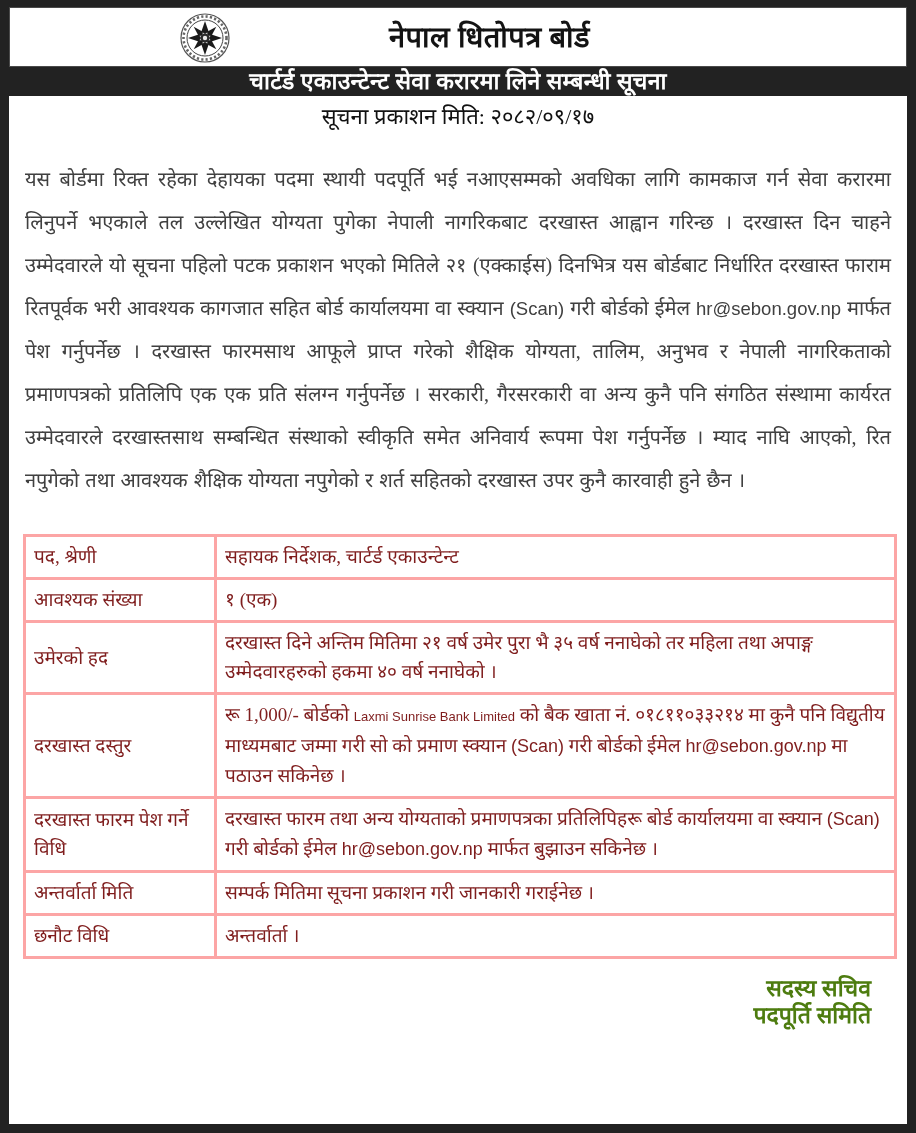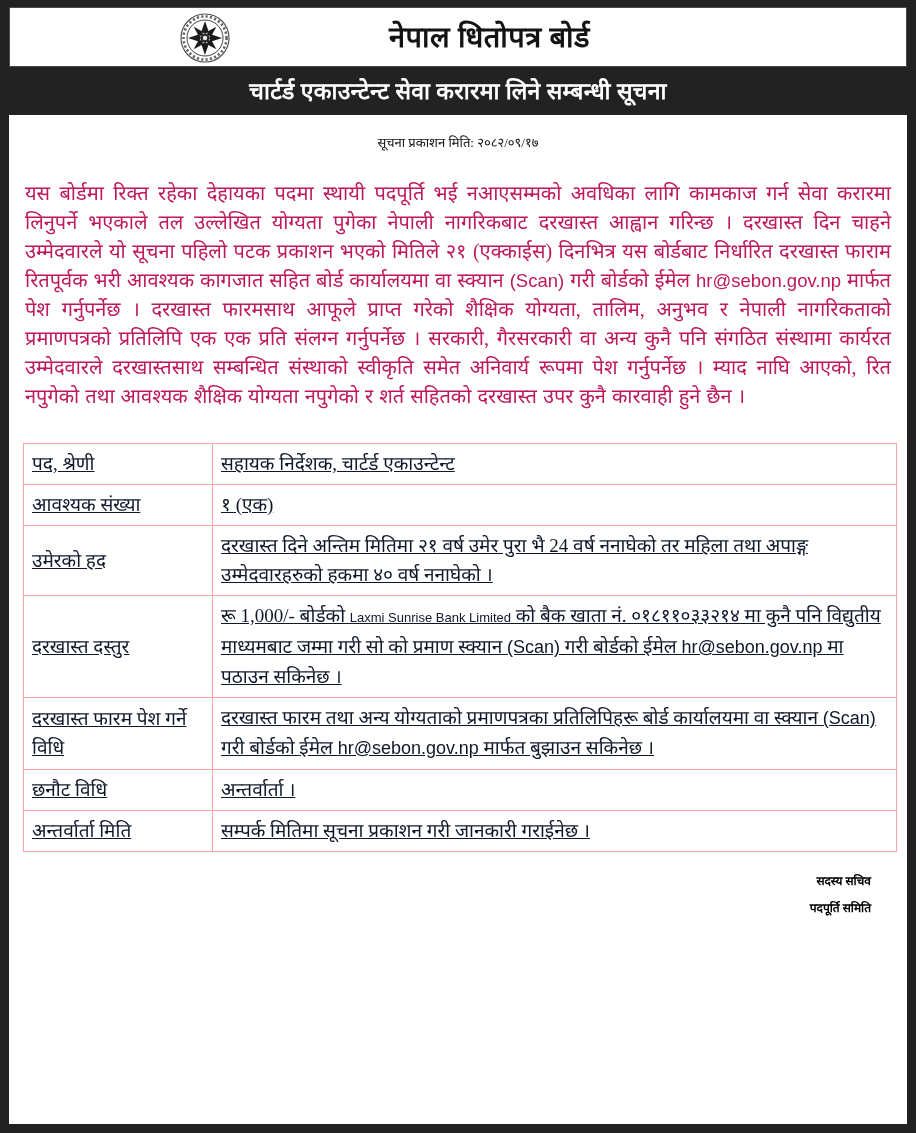--- a/index.html
+++ b/index.html
@@ -64,75 +64,74 @@
     font-weight: bold;
     letter-spacing: 0.5px;
     color: #131313;
     line-height: 1;
     padding-left: 30px;
   }
 
   
   .subtitle-band {
     background: #222222;
-    height: 48px;
+    height: 29px;
     display: flex;
     align-items: center;
     justify-content: center;
   }
   .subtitle-text {
     color: #ffffff;
     font-size: 23px;
     font-weight: bold;
     line-height: 1;
     letter-spacing: 0.3px;
   }
 
   
   .body-area {
     background: #ffffff;
     padding: 0 14px;
     box-sizing: border-box;
   }
   .pub-date {
     text-align: center;
-    font-size: 13px;
-    padding-top: 18px;
+    font-size: 22px;
+    padding-top: 4px;
     padding-bottom: 8px;
     color: #111111;
   }
   .intro {
     font-size: 20px;
-    line-height: 29px;
+    line-height: 43px;
     text-align: justify;
     text-align-last: left;
-    color: #be185d;
+    color: #404040;
     padding: 0 2px 12px 2px;
     word-spacing: 1px;
   }
   .intro .latin {
     font-family: "Liberation Sans", sans-serif;
     font-size: 18.5px;
   }
 
   
   table.notice-table {
     border-collapse: collapse;
     width: 874px;
     margin: 0 auto;
     table-layout: fixed;
   }
   table.notice-table td {
-    border: 1px solid #fca5a5;
+    border: 3px solid #fca5a5;
     vertical-align: middle;
     font-size: 19px;
     line-height: 29px;
     padding: 5px 8px 6px 8px;
-    color: #0f172a;
-    text-decoration: underline;
+    color: #7f1d1d;
   }
   td.label-cell {
     width: 172px;
   }
   td.value-cell {
     width: auto;
   }
   .latin {
     font-family: "Liberation Sans", sans-serif;
     font-size: 18px;
@@ -140,24 +139,24 @@
   .latin-bank {
     font-family: "Liberation Sans", sans-serif;
     font-size: 13px;
     text-align: center;
   }
 
   
   .signature {
     text-align: right;
     padding: 16px 22px 0 0;
-    font-size: 12px;
+    font-size: 23px;
     font-weight: bold;
     line-height: 27px;
-    color: #000000;
+    color: #4d7c0f;
   }
 </style>
 </head>
 <body>
 
 <div id="page">
   <div class="frame">
     <div class="frame-inner">
 
       <div class="header-band">
@@ -204,37 +203,37 @@
             <tr>
               <td class="label-cell">पद, श्रेणी</td>
               <td class="value-cell">सहायक निर्देशक, चार्टर्ड एकाउन्टेन्ट</td>
             </tr>
             <tr>
               <td class="label-cell">आवश्यक संख्या</td>
               <td class="value-cell">१ (एक)</td>
             </tr>
             <tr>
               <td class="label-cell">उमेरको हद</td>
-              <td class="value-cell">दरखास्त दिने अन्तिम मितिमा २१ वर्ष उमेर पुरा भै 24 वर्ष ननाघेको तर महिला तथा अपाङ्ग उम्मेदवारहरुको हकमा ४० वर्ष ननाघेको ।</td>
+              <td class="value-cell">दरखास्त दिने अन्तिम मितिमा २१ वर्ष उमेर पुरा भै ३५ वर्ष ननाघेको तर महिला तथा अपाङ्ग उम्मेदवारहरुको हकमा ४० वर्ष ननाघेको ।</td>
             </tr>
             <tr>
               <td class="label-cell">दरखास्त दस्तुर</td>
               <td class="value-cell"><span>रू 1,000/- बोर्डको </span><span class="latin-bank">Laxmi Sunrise Bank Limited</span><span> को बैक खाता नं. ०१८११०३३२१४ मा  कुनै पनि विद्युतीय माध्यमबाट जम्मा गरी सो को प्रमाण स्क्यान </span><span class="latin">(Scan)</span><span> गरी बोर्डको ईमेल </span><span class="latin">hr@sebon.gov.np</span><span> मा पठाउन सकिनेछ ।</span></td>
             </tr>
             <tr>
               <td class="label-cell">दरखास्त फारम पेश गर्ने विधि</td>
               <td class="value-cell"><span>दरखास्त फारम तथा अन्य योग्यताको प्रमाणपत्रका प्रतिलिपिहरू बोर्ड कार्यालयमा वा स्क्यान </span><span class="latin">(Scan)</span><span> गरी बोर्डको ईमेल </span><span class="latin">hr@sebon.gov.np</span><span> मार्फत बुझाउन सकिनेछ ।</span></td>
             </tr>
             <tr>
+              <td class="label-cell">अन्तर्वार्ता मिति</td>
+              <td class="value-cell">सम्पर्क मितिमा सूचना प्रकाशन गरी जानकारी गराईनेछ ।</td>
+            </tr>
+            <tr>
               <td class="label-cell">छनौट विधि</td>
               <td class="value-cell">अन्तर्वार्ता ।</td>
-            </tr>
-            <tr>
-              <td class="label-cell">अन्तर्वार्ता मिति</td>
-              <td class="value-cell">सम्पर्क मितिमा सूचना प्रकाशन गरी जानकारी गराईनेछ ।</td>
             </tr>
           </tbody>
         </table>
 
         <div class="signature">
           <div>सदस्य सचिव</div>
           <div>पदपूर्ति समिति</div>
         </div>
 
       </div>

